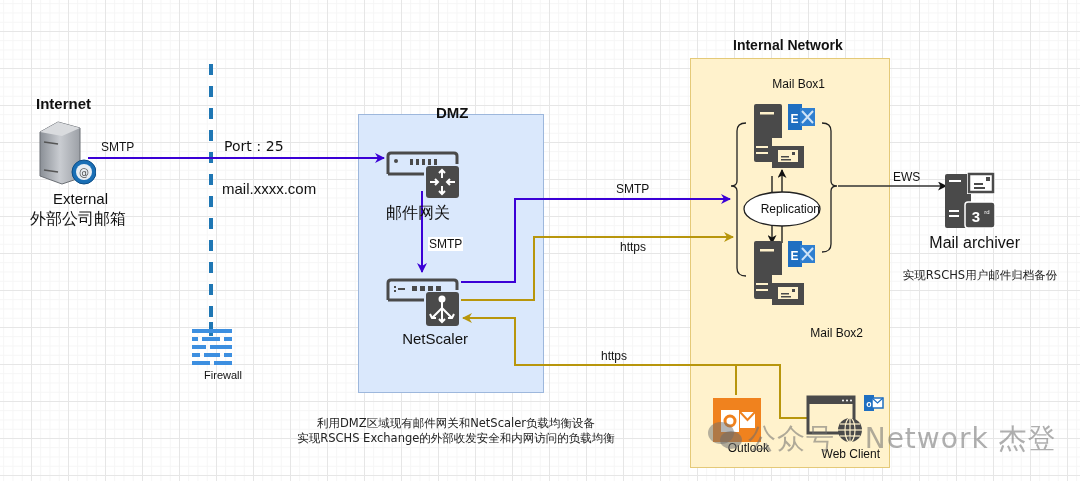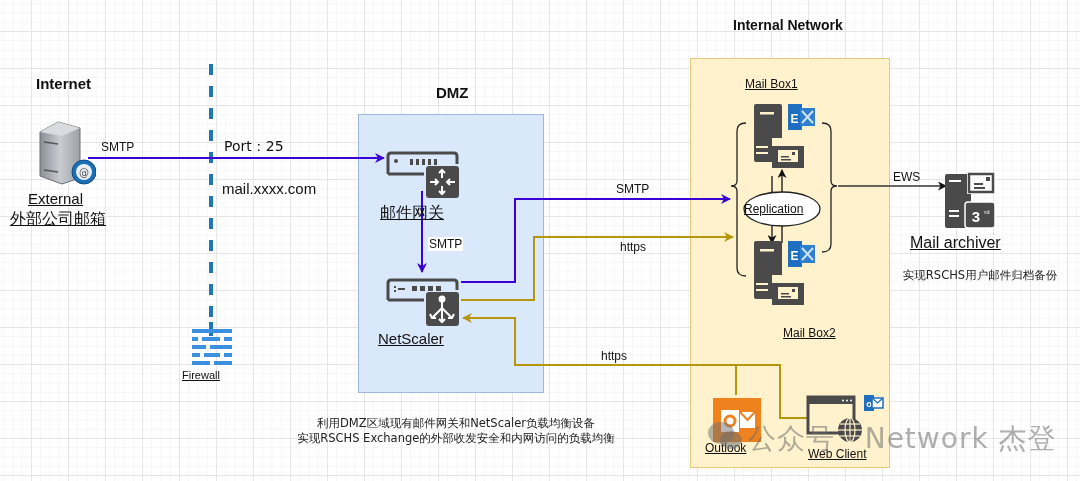--- a/index.html
+++ b/index.html
@@ -10,25 +10,25 @@
       linear-gradient(#e6e6e6 1px,transparent 1px),
       linear-gradient(90deg,#e6e6e6 1px,transparent 1px),
       linear-gradient(#f5f5f5 1px,transparent 1px),
       linear-gradient(90deg,#f5f5f5 1px,transparent 1px);
     background-size:37px 37px,37px 37px,9.25px 9.25px,9.25px 9.25px;
     background-position:-6px -6px,-6px -6px,-6px -6px,-6px -6px;
   }
   .abs{position:absolute;}
   .zone-dmz{left:358px;top:114px;width:186px;height:279px;background:#dae8fc;border:1px solid #9db7dc;box-sizing:border-box;}
   .zone-int{left:690px;top:58px;width:200px;height:410px;background:#fff2cc;border:1px solid #e4c978;box-sizing:border-box;}
-  .title{font-weight:bold;font-size:15px;color:#111;}
+  .title{font-weight:bold;font-size:15px;color:#111;margin-top:20px;}
   .lbl{font-size:12px;color:#111;white-space:nowrap;}
   .lbl-lg{font-size:15px;color:#111;white-space:nowrap;}
   .cn{font-family:"DejaVu Sans",sans-serif;}
-  .center{text-align:left;text-decoration:underline;}
+  .center{text-align:right;}
   .note{font-size:11.5px;line-height:15px;color:#222;text-align:center;white-space:nowrap;font-family:"DejaVu Sans",sans-serif;}
   svg.wires{position:absolute;left:0;top:0;}
   .watermark{font-size:28px;color:rgba(110,110,110,0.55);white-space:nowrap;font-family:"DejaVu Sans",sans-serif;letter-spacing:1px;}
 </style>
 </head>
 <body>
 
 <div class="abs zone-dmz"></div>
 <div class="abs zone-int"></div>
 

